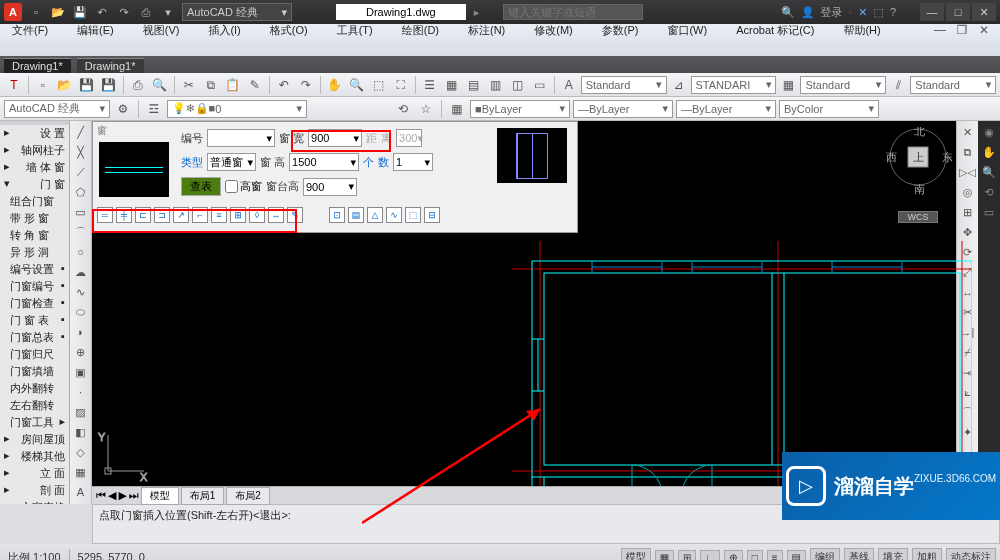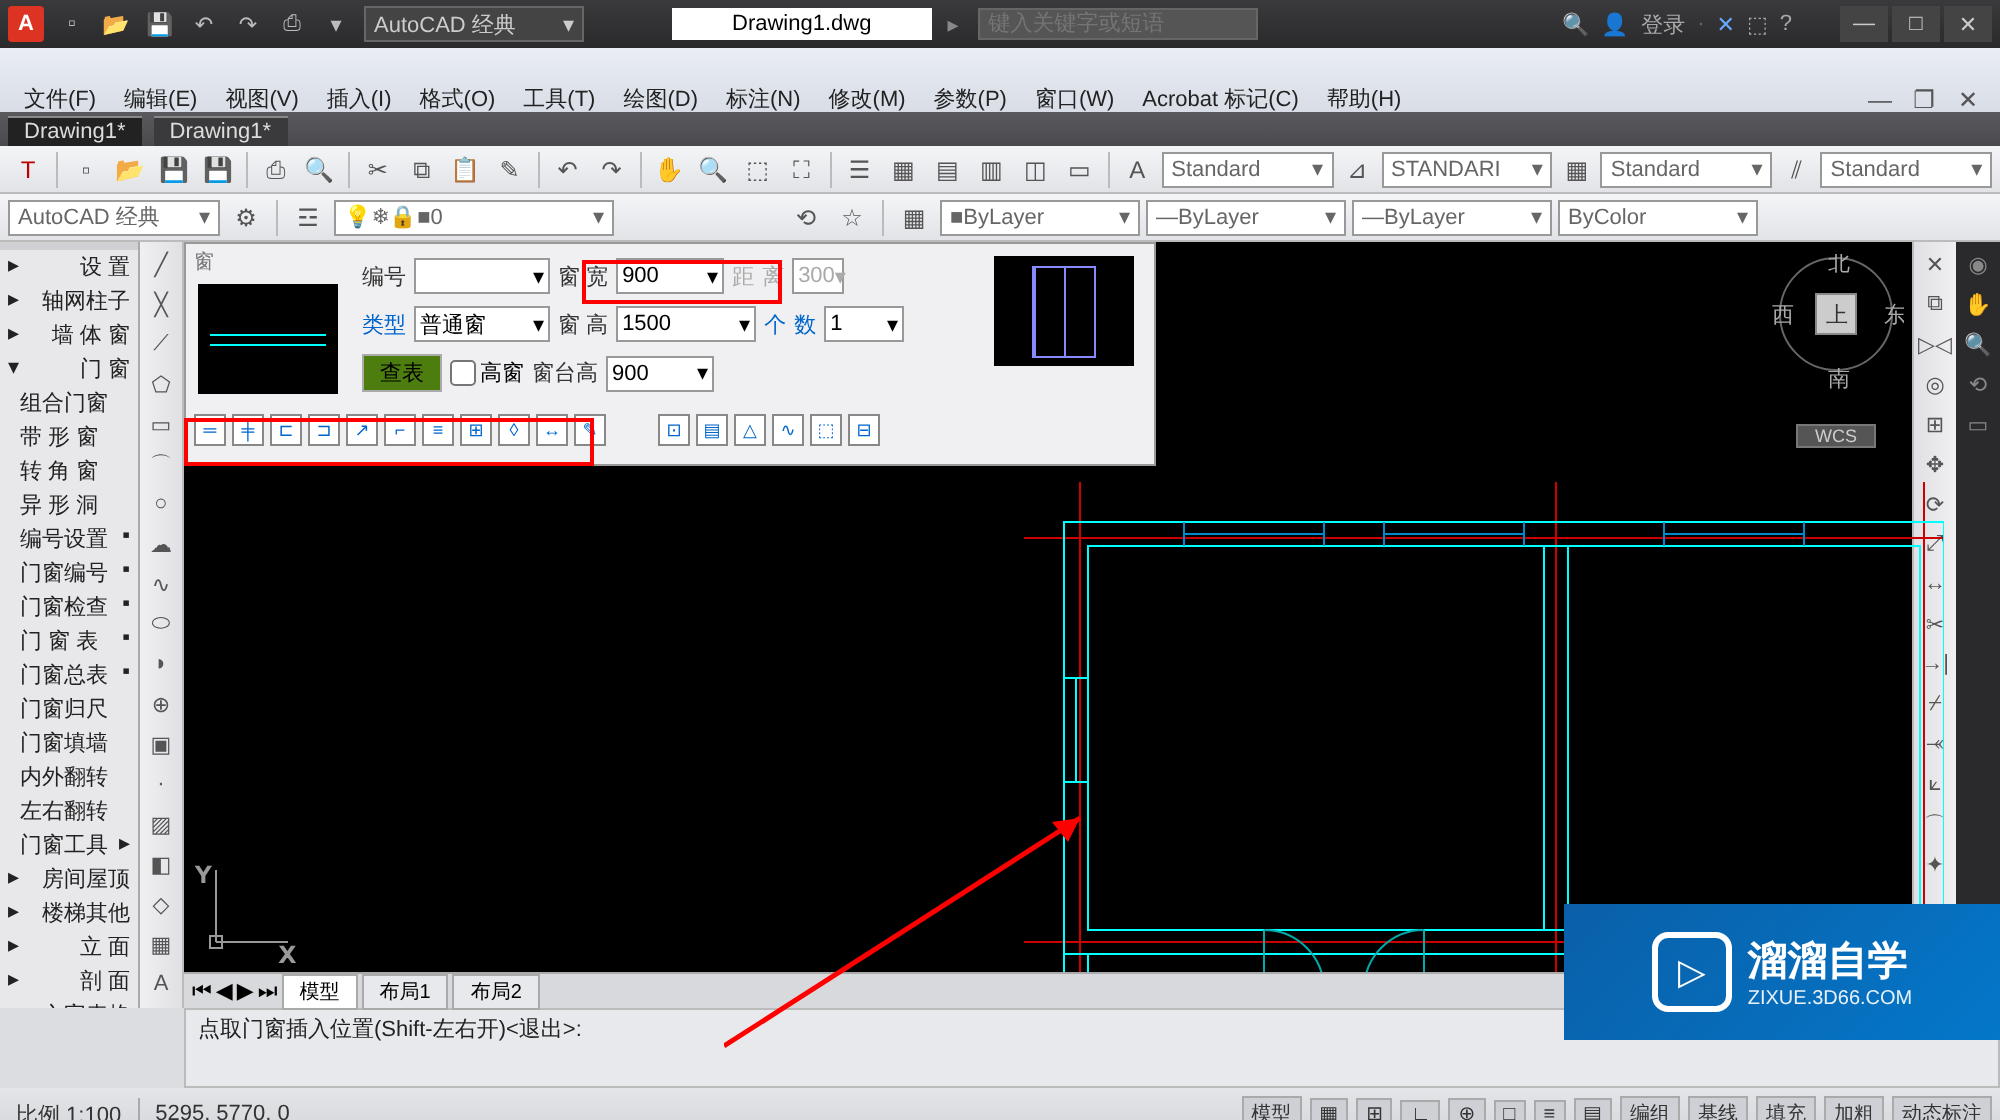--- a/index.html
+++ b/index.html
@@ -3,25 +3,25 @@
 <meta charset="utf-8">
 <style>
 *{margin:0;padding:0;box-sizing:border-box;font-family:"Microsoft YaHei",Arial,sans-serif;font-size:11px;user-select:none}
 body{width:1000px;height:560px;background:#cfcfd2;overflow:hidden;position:relative}
 .titlebar{height:24px;background:linear-gradient(#3a3a3c,#2a2a2c);display:flex;align-items:center;color:#ccc;gap:4px;padding:0 4px}
 .logo{width:18px;height:18px;background:#d32;border-radius:2px;display:flex;align-items:center;justify-content:center;color:#fff;font-weight:bold}
 .qat{display:flex;gap:2px}
 .qat-btn{width:20px;height:18px;display:flex;align-items:center;justify-content:center;color:#bbb;font-size:11px}
 .ws-combo{background:#444;border:1px solid #666;padding:1px 4px;color:#ccc;width:110px;height:18px;display:flex;align-items:center}
 .doc-title{background:#fff;color:#000;padding:2px 30px;margin-left:40px}
-.search-box{background:#555;border:1px solid #666;color:#999;padding:1px 4px;width:140px;margin-left:6px}
+.search-box{background:#555;border:1px solid #666;color:#999;padding:1px 4px;width:140px;margin-left:20px}
 .title-right{margin-left:auto;display:flex;gap:6px;align-items:center;color:#aaa}
 .win-btns{display:flex;gap:2px;margin-left:18px}
 .win-btn{width:24px;height:18px;background:#444;color:#ccc;display:flex;align-items:center;justify-content:center}
-.menubar{height:22px;background:linear-gradient(#eaeef4,#d8dde6);display:flex;align-items:flex-start;padding:16px 6px;gap:2px}
+.menubar{height:22px;background:linear-gradient(#eaeef4,#d8dde6);display:flex;align-items:flex-end;padding:16px 6px;gap:17px}
 .menu-item{padding:2px 6px;color:#222}
 .dkmenu{height:17px;background:linear-gradient(#5a5a5e,#4a4a4e);display:flex;align-items:flex-end;color:#bbb;padding:0 4px;gap:6px}
 .doc-tab{background:#3a3a3c;padding:1px 8px;color:#ddd;border-top:1px solid #888}
 .doc-tab.active{background:#222}
 .toolbar1{height:24px;background:linear-gradient(#f4f5f7,#e2e3e7);display:flex;align-items:center;padding:0 4px;gap:2px;border-bottom:1px solid #bbb}
 .tbtn{width:20px;height:20px;display:flex;align-items:center;justify-content:center;color:#555;border:1px solid transparent;font-size:12px}
 .sep{width:1px;height:18px;background:#bbb;margin:0 2px}
 .combo{background:#fff;border:1px solid #999;height:18px;display:flex;align-items:center;padding:0 4px;color:#666}
 .toolbar2{height:24px;background:linear-gradient(#f4f5f7,#e2e3e7);display:flex;align-items:center;padding:0 4px;gap:3px;border-bottom:1px solid #bbb}
 .main{display:flex;height:383px}
@@ -50,21 +50,21 @@
 .cmd-area{height:40px;background:#dfe0e4;display:flex}
 .cmd-text{flex:1;background:#e8e9ec;padding:2px 6px;color:#222;line-height:16px;font-size:12px;border:1px solid #bbb}
 .status{height:26px;background:linear-gradient(#e4e5e9,#d4d5d9);display:flex;align-items:center;padding:0 4px;gap:4px;color:#333;font-size:11px}
 .status-cell{padding:2px 4px}
 .status-btn{background:#cfd0d6;border:1px solid #aaa;padding:1px 4px;font-size:10px}
 .tabs-row{height:18px;background:#d8d9dc;display:flex;align-items:center;padding:0 4px;gap:2px;border-top:1px solid #aaa}
 .tab{background:#e8e9ec;padding:1px 8px;border:1px solid #aaa;font-size:10px}
 .tab.active{background:#fff}
 .watermark{position:absolute;right:0;bottom:40px;width:218px;height:68px;background:linear-gradient(135deg,#0a5fa8,#0477c9);z-index:10;display:flex;align-items:center;justify-content:center;color:#fff;gap:8px}
 .wm-logo{width:40px;height:40px;border:3px solid #fff;border-radius:8px;display:flex;align-items:center;justify-content:center;font-size:18px}
-.wm-text{display:flex;flex-direction:column}
+.wm-text{display:flex;flex-direction:row}
 .wm-cn{font-size:20px;font-weight:bold}
 .wm-url{font-size:10px;opacity:.9}
 .arrow{position:absolute;left:270px;top:284px;z-index:7;pointer-events:none}
 svg.plan{position:absolute;left:0;top:0}
 </style>
 </head>
 <body>
 
 <div class="titlebar">
   <div class="logo">A</div>
@@ -294,21 +294,21 @@
               </div>
             <span class="fl-lbl" style="color:#aaa">距</span>
             <span class="fl-lbl" style="color:#aaa">离</span>
             <div class="fl-dd" style="width:26px;color:#aaa">
                 <span>300</span>
                 <span>▾</span>
               </div>
           </div>
           <div class="fl-row">
             <span class="fl-lbl blue">类型</span>
-            <div class="fl-dd" style="width:68px">
+            <div class="fl-dd" style="width:49px">
                 <span>普通窗</span>
                 <span>▾</span>
               </div>
             <span class="fl-lbl">窗  高</span>
             <div class="fl-dd" style="width:70px">
                 <span>1500</span>
                 <span>▾</span>
               </div>
             <span class="fl-lbl blue">个</span>
             <span class="fl-lbl blue">数</span>

